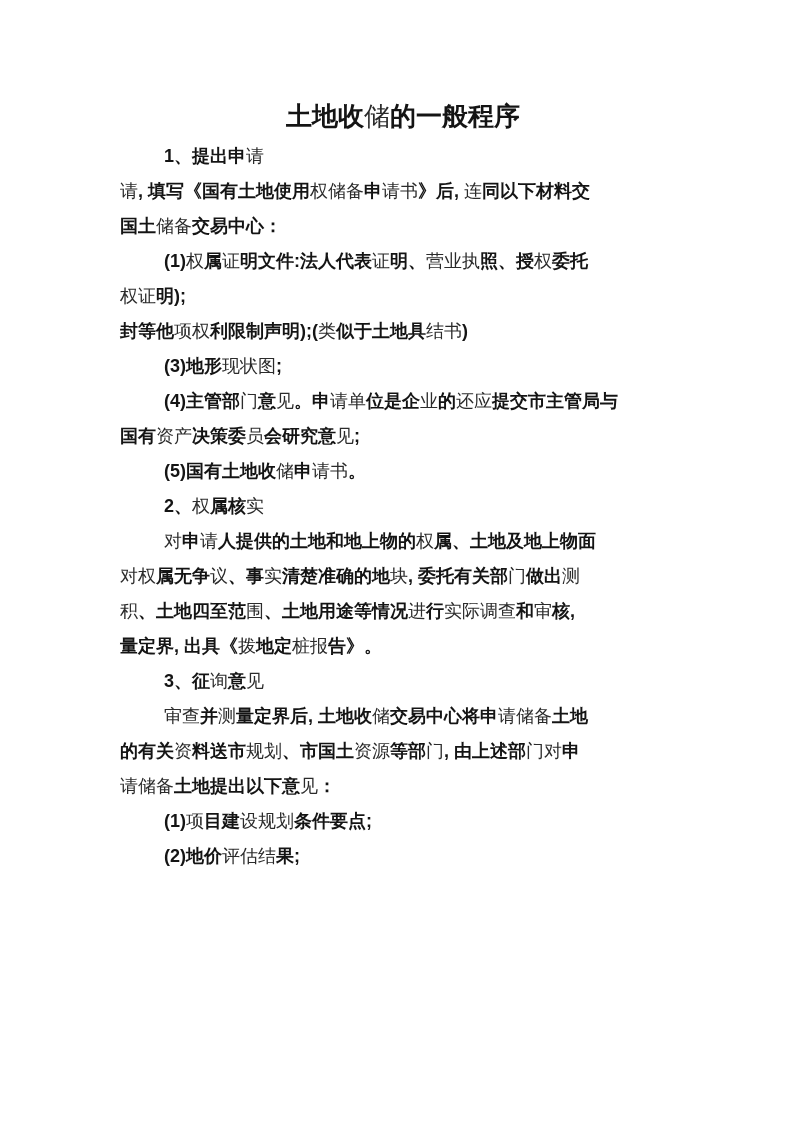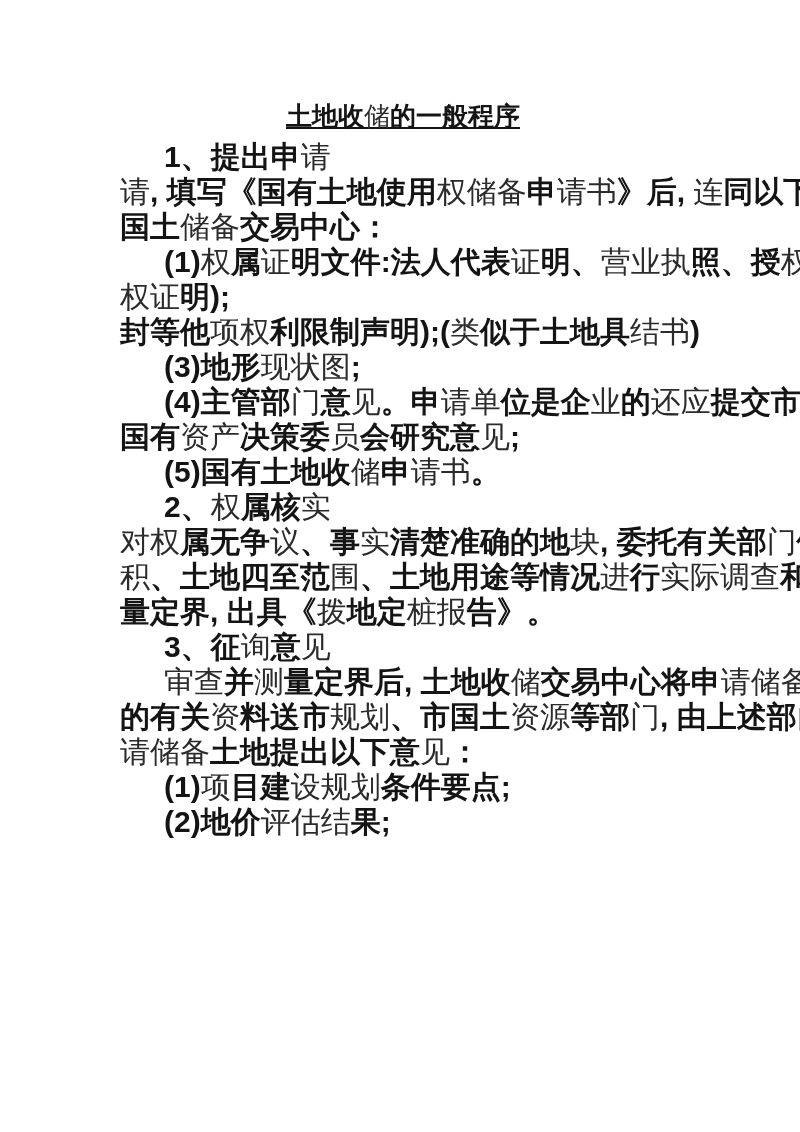--- a/index.html
+++ b/index.html
@@ -18,25 +18,24 @@
     left: 120px;
     top: 96px;
     width: 566px;
   }
   .title {
     font-size: 26px;
     font-weight: 700;
     line-height: 40px;
     text-align: center;
     white-space: nowrap;
-    text-decoration: underline;
   }
   .body { margin-top: 2px; }
   .line {
-    font-size: 30px;
+    font-size: 18px;
     font-weight: 700;
     line-height: 35px;
     white-space: nowrap;
   }
   .line.ind { padding-left: 44px; }
   
   .lt {
     font-weight: 400;
     font-family: "Liberation Serif", serif;
     color: #2b2b2b;
@@ -53,20 +52,21 @@
         <div class="line"><span class="lt">请</span>, 填写《国有土地使用<span class="lt">权</span><span class="lt">储</span><span class="lt">备</span>申<span class="lt">请</span><span class="lt">书</span>》后, <span class="lt">连</span>同以下材料交</div>
         <div class="line">国土<span class="lt">储</span><span class="lt">备</span>交易中心：</div>
         <div class="line ind">(1)<span class="lt">权</span>属<span class="lt">证</span>明文件:法人代表<span class="lt">证</span>明、<span class="lt">营</span><span class="lt">业</span><span class="lt">执</span>照、授<span class="lt">权</span>委托</div>
         <div class="line"><span class="lt">权</span><span class="lt">证</span>明);</div>
         <div class="line">封等他<span class="lt">项</span><span class="lt">权</span>利限制声明);(<span class="lt">类</span>似于土地具<span class="lt">结</span><span class="lt">书</span>)</div>
         <div class="line ind">(3)地形<span class="lt">现</span><span class="lt">状</span><span class="lt">图</span>;</div>
         <div class="line ind">(4)主管部<span class="lt">门</span>意<span class="lt">见</span>。申<span class="lt">请</span><span class="lt">单</span>位是企<span class="lt">业</span>的<span class="lt">还</span><span class="lt">应</span>提交市主管局与</div>
         <div class="line">国有<span class="lt">资</span><span class="lt">产</span>决策委<span class="lt">员</span>会研究意<span class="lt">见</span>;</div>
         <div class="line ind">(5)国有土地收<span class="lt">储</span>申<span class="lt">请</span><span class="lt">书</span>。</div>
         <div class="line ind">2、<span class="lt">权</span>属核<span class="lt">实</span></div>
+        <div class="line ind"><span class="lt">对</span>申<span class="lt">请</span>人提供的土地和地上物的<span class="lt">权</span>属、土地及地上物面</div>
         <div class="line"><span class="lt">对</span><span class="lt">权</span>属无争<span class="lt">议</span>、事<span class="lt">实</span>清楚准确的地<span class="lt">块</span>, 委托有关部<span class="lt">门</span>做出<span class="lt">测</span></div>
         <div class="line"><span class="lt">积</span>、土地四至范<span class="lt">围</span>、土地用途等情况<span class="lt">进</span>行<span class="lt">实</span><span class="lt">际</span><span class="lt">调</span><span class="lt">查</span>和<span class="lt">审</span>核,</div>
         <div class="line">量定界, 出具《<span class="lt">拨</span>地定<span class="lt">桩</span><span class="lt">报</span>告》。</div>
         <div class="line ind">3、征<span class="lt">询</span>意<span class="lt">见</span></div>
         <div class="line ind"><span class="lt">审</span><span class="lt">查</span>并<span class="lt">测</span>量定界后, 土地收<span class="lt">储</span>交易中心将申<span class="lt">请</span><span class="lt">储</span><span class="lt">备</span>土地</div>
         <div class="line">的有关<span class="lt">资</span>料送市<span class="lt">规</span><span class="lt">划</span>、市国土<span class="lt">资</span><span class="lt">源</span>等部<span class="lt">门</span>, 由上述部<span class="lt">门</span><span class="lt">对</span>申</div>
         <div class="line"><span class="lt">请</span><span class="lt">储</span><span class="lt">备</span>土地提出以下意<span class="lt">见</span>：</div>
         <div class="line ind">(1)<span class="lt">项</span>目建<span class="lt">设</span><span class="lt">规</span><span class="lt">划</span>条件要点;</div>
         <div class="line ind">(2)地价<span class="lt">评</span><span class="lt">估</span><span class="lt">结</span>果;</div>
       </div>

